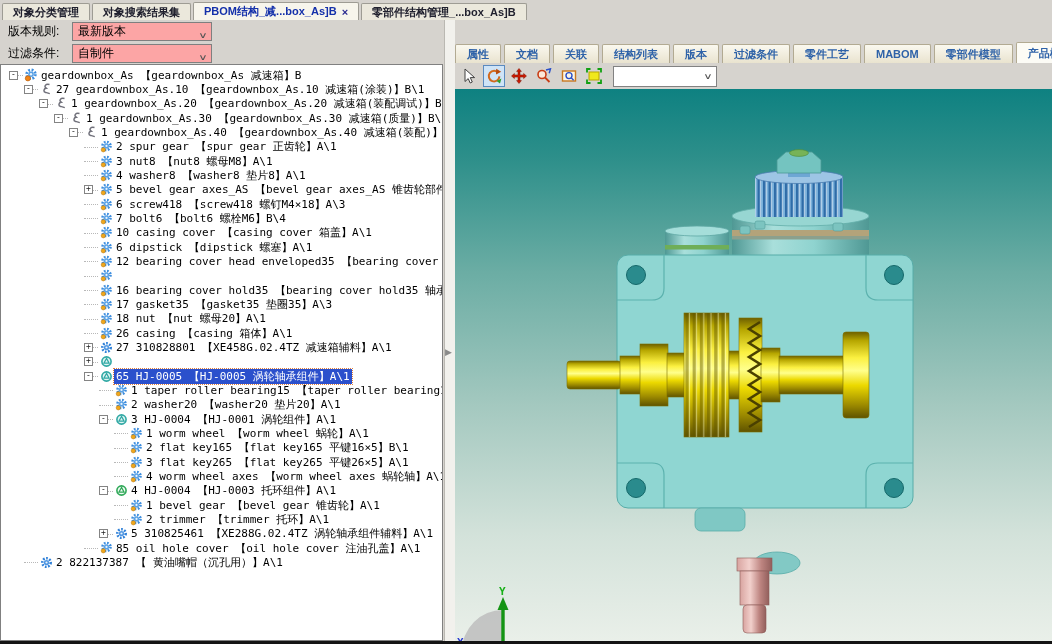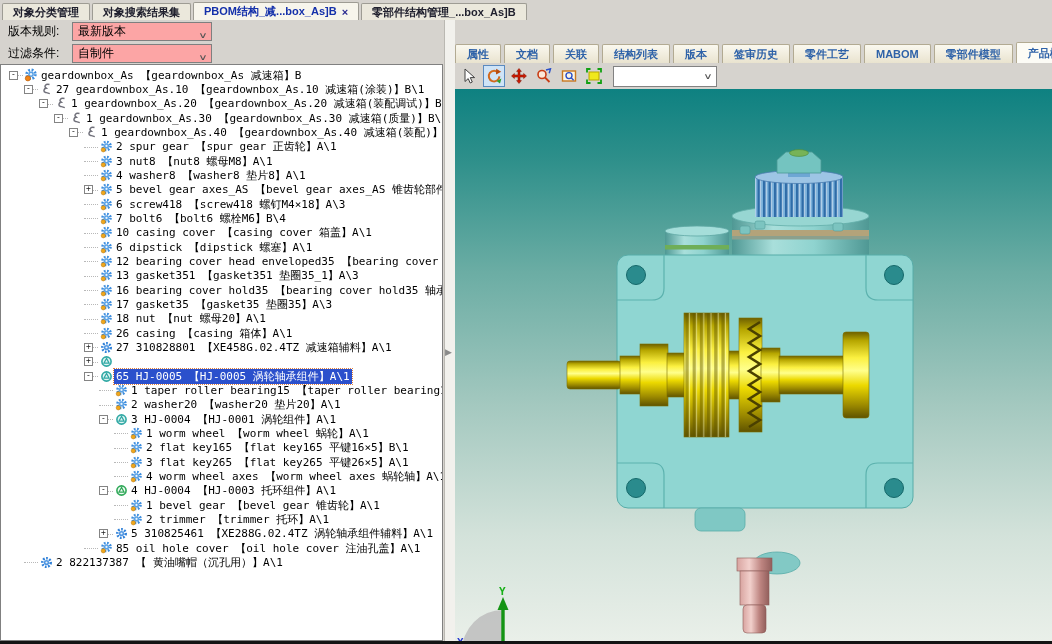--- a/index.html
+++ b/index.html
@@ -284,21 +284,20 @@
       <span class="indent" style="width:83px"></span>
       <span class="eslot"></span>
       <span class="ticon">
         <svg width="13" height="13" viewBox="0 0 13 13">
           <circle cx="6.5" cy="5.9" r="4" fill="none" stroke="#3e8ede" stroke-width="2.6" stroke-dasharray="1.7 1.45"></circle>
           <circle cx="6.5" cy="5.9" r="2.6" fill="#5aa2e6"></circle>
           <circle cx="6.5" cy="5.9" r="1.1" fill="#eaf4fc"></circle>
           <circle cx="3.3" cy="9.8" r="2.1" fill="#f0a81c" stroke="#c07808" stroke-width="0.6"></circle>
         </svg>
       </span>
-      <span class="tlabel">13 gasket351 【gasket351 垫圈35_1】A\3</span>
     </div>
     <div class="trow">
       <span class="indent" style="width:83px"></span>
       <span class="eslot"></span>
       <span class="ticon">
         <svg width="13" height="13" viewBox="0 0 13 13">
           <circle cx="6.5" cy="5.9" r="4" fill="none" stroke="#3e8ede" stroke-width="2.6" stroke-dasharray="1.7 1.45"></circle>
           <circle cx="6.5" cy="5.9" r="2.6" fill="#5aa2e6"></circle>
           <circle cx="6.5" cy="5.9" r="1.1" fill="#eaf4fc"></circle>
           <circle cx="3.3" cy="9.8" r="2.1" fill="#f0a81c" stroke="#c07808" stroke-width="0.6"></circle>
@@ -570,21 +569,21 @@
       <div class="rtab">
         <span>关联</span>
       </div>
       <div class="rtab">
         <span>结构列表</span>
       </div>
       <div class="rtab">
         <span>版本</span>
       </div>
       <div class="rtab">
-        <span>签审历史</span>
+        <span>过滤条件</span>
       </div>
       <div class="rtab">
         <span>零件工艺</span>
       </div>
       <div class="rtab">
         <span>MABOM</span>
       </div>
       <div class="rtab">
         <span>零部件模型</span>
       </div>

